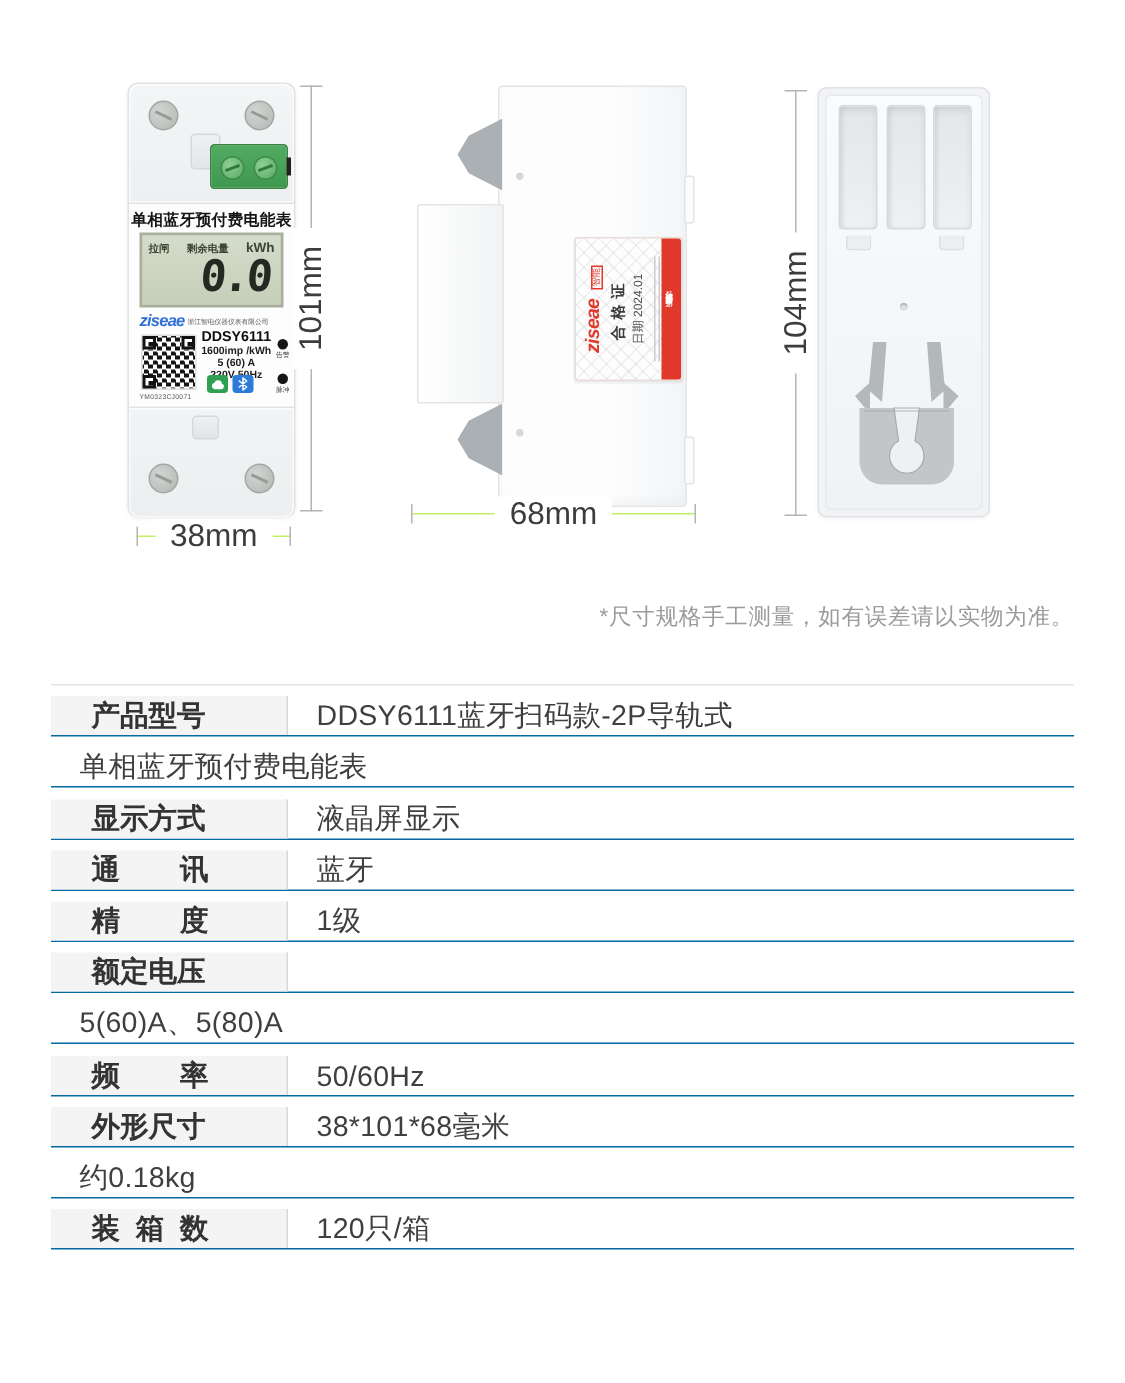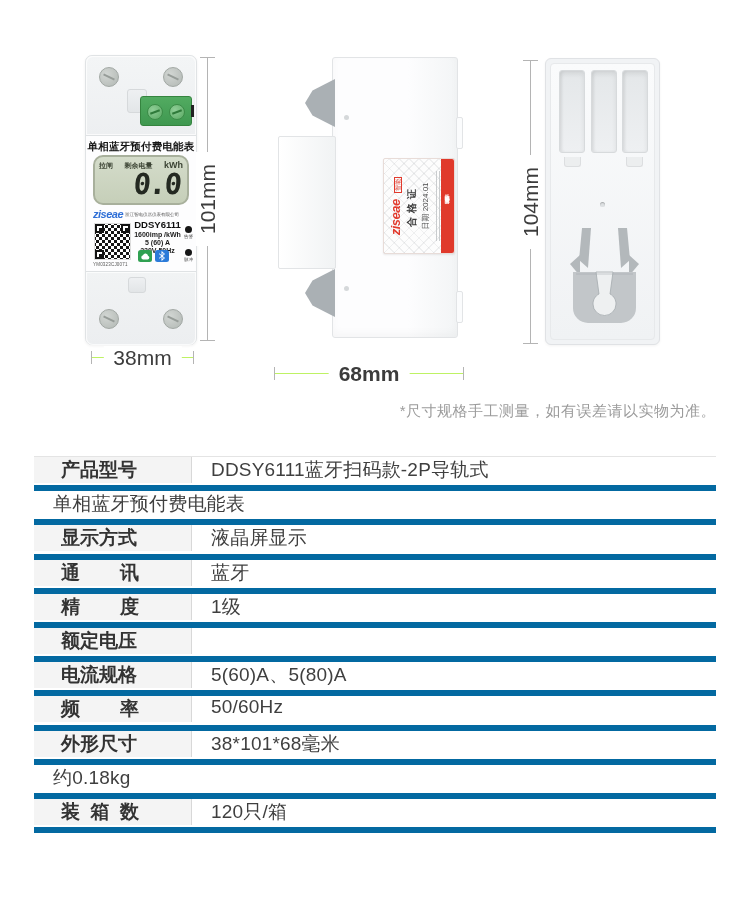--- a/index.html
+++ b/index.html
@@ -44,21 +44,21 @@
     background:linear-gradient(#52ab61,#3f9850); border:1px solid #35843f; border-radius:3px; }
   .mf-green::after { content:""; position:absolute; right:-3px; top:8px; width:3px; height:12px; background:#222; }
   .gt { position:absolute; top:7px; width:16px; height:16px; border-radius:50%;
     background:radial-gradient(circle at 35% 35%, #8fce97, #5aa963); border:1px solid #3c8c48; }
   .gt::after { content:""; position:absolute; left:2px; top:6px; width:10px; height:2px; background:#2f7a3a; transform:rotate(-20deg); }
   .gt1 { left:6px; } .gt2 { right:6px; }
   .mf-face { position:absolute; left:0; top:80px; right:0; height:135px; background:#fdfdfe; }
   .mf-title { position:absolute; top:4px; left:0; right:0; text-align:center;
     font-size:10.5px; font-weight:bold; color:#151515; letter-spacing:.2px; white-space:nowrap; }
   .mf-lcd { position:absolute; left:7px; right:7px; top:19px; height:50px;
-    background:linear-gradient(180deg,#d4dcca,#c6cfb9); border:2px solid #a8b09c; border-radius:10px; }
+    background:linear-gradient(180deg,#d4dcca,#c6cfb9); border:2px solid #a8b09c; border-radius:0; }
   .lcd-row { display:flex; justify-content:space-between; align-items:baseline;
     padding:3px 4px 0 4px; font-size:7px; font-weight:bold; color:#3c4434; }
   .lcd-unit { font-size:9px; }
   .lcd-val { font-family:"DejaVu Sans Mono", monospace; font-weight:bold; font-size:29px;
     line-height:1; text-align:right; padding-right:7px; margin-top:-1px;
     transform:skewX(-5deg); color:#242921; letter-spacing:-2px; }
   .mf-logo-row { position:absolute; top:72px; left:7px; right:4px; display:flex; align-items:center; white-space:nowrap; }
   .mf-brand { color:#2f6fd6; font-weight:bold; font-style:italic; font-size:11px; letter-spacing:-.5px; }
   .mf-co { font-size:4.5px; color:#555; margin-left:2px; overflow:hidden; }
   .mf-qr { position:absolute; left:8px; top:87px; width:37px; height:37px; background:#fff; border:1px solid #ddd;
@@ -133,21 +133,21 @@
   .t1 { left:13px; } .t2 { left:75px; }
   .mb-hole { position:absolute; left:50%; top:138px; width:5px; height:5px; margin-left:-2.5px;
     border-radius:50%; background:#dde0e2; box-shadow:inset 0 1px 1px rgba(0,0,0,.25); }
   .mb-clip { position:absolute; left:7px; bottom:5px; width:93px; height:106px; }
 
   
   .note { position:absolute; right:34px; top:402px; font-size:15px; color:#9b9b9b; letter-spacing:.5px;text-align:right; }
 
   
   .spec-table { position:absolute; left:34px; top:456px; width:682px; border-top:1px solid #e4e4e4; }
-  .srow { display:flex; align-items:flex-start; height:34.2px; border-bottom:6px solid #0369a1; }
+  .srow { display:flex; align-items:flex-end; height:34.2px; border-bottom:1px solid #0369a1; }
   .scell-l { width:158px; background:#f4f4f4; display:flex; align-items:center;
     padding-left:27px; border-right:1px solid #d8d8d8; }
   .lbl { font-size:19px; font-weight:bold; color:#333; }
   .jst { display:inline-block; width:78px; text-align:justify; text-align-last:justify; }
   .scell-v { flex:1; display:flex; align-items:center; padding-left:19px;
     font-size:19px; color:#3f3f3f; letter-spacing:.2px; }
 </style>
 </head>
 <body>
 
@@ -269,21 +269,21 @@
         <path d="M15 44 h63 v36 a15 15 0 0 1 -15 15 h-33 a15 15 0 0 1 -15 -15 Z" fill="#c2c6c9"></path>
         <path d="M38 44 h17 l-3 22 c4 2 6 6 6 10 a11.5 11.5 0 1 1 -23 0 c0 -4 2 -8 6 -10 Z" fill="#eef0f1" stroke="#a5abaf" stroke-width="0.8"></path>
         <path d="M18 46 h57" stroke="#9ea4a8" stroke-width="1" opacity="0.5"></path>
       </svg>
     </div>
   </div>
 
   <div class="hdim" style="left:91px; top:357px; width:103px;">
     <span class="dim-label">38mm</span>
   </div>
-  <div class="hdim" style="left:274px; top:373px; width:190px;font-weight:bold;">
+  <div class="hdim" style="left:274px; top:342px; width:190px;">
     <span class="dim-label">68mm</span>
   </div>
 
   <div class="note">*尺寸规格手工测量，如有误差请以实物为准。</div>
 
   <div class="spec-table">
     <div class="srow">
       <div class="scell-l">
           <span class="lbl">产品型号</span>
         </div>
@@ -309,23 +309,20 @@
           <span class="lbl jst">精度</span>
         </div>
       <div class="scell-v">1级</div>
     </div>
     <div class="srow">
       <div class="scell-l">
           <span class="lbl">额定电压</span>
         </div>
     </div>
     <div class="srow">
-      <div class="scell-l">
-          <span class="lbl">电流规格</span>
-        </div>
       <div class="scell-v">5(60)A、5(80)A</div>
     </div>
     <div class="srow">
       <div class="scell-l">
           <span class="lbl jst">频率</span>
         </div>
       <div class="scell-v">50/60Hz</div>
     </div>
     <div class="srow">
       <div class="scell-l">

